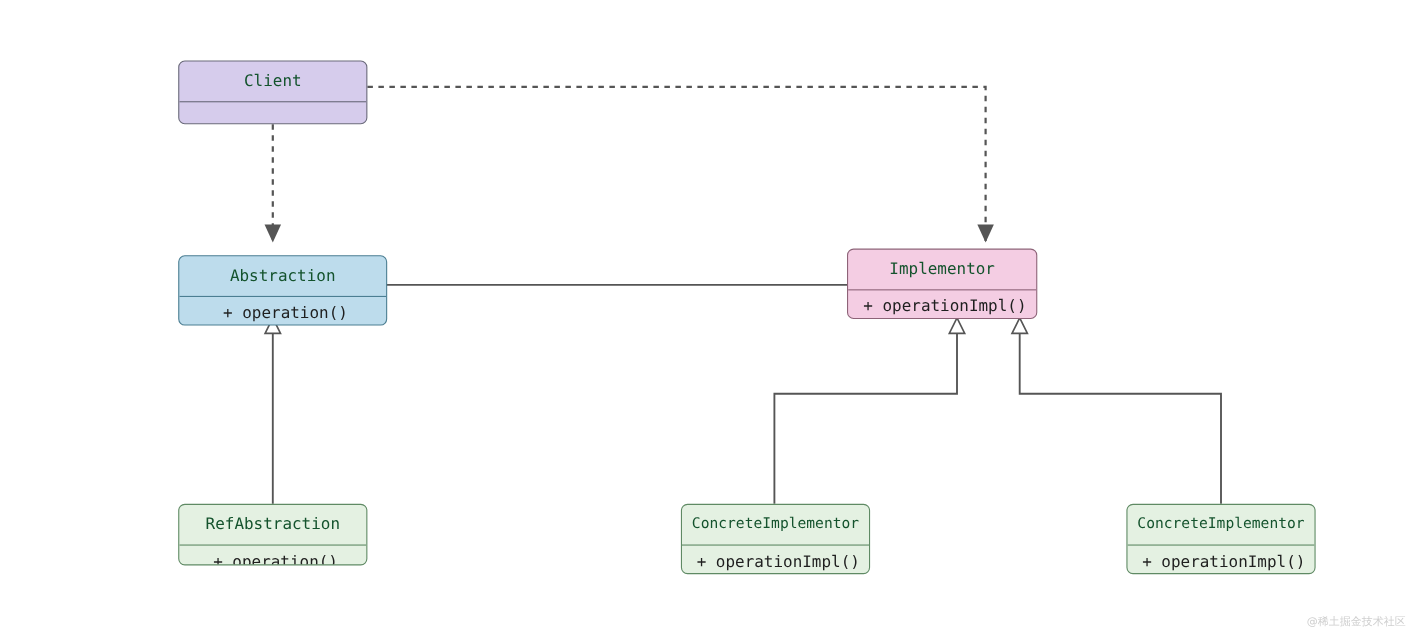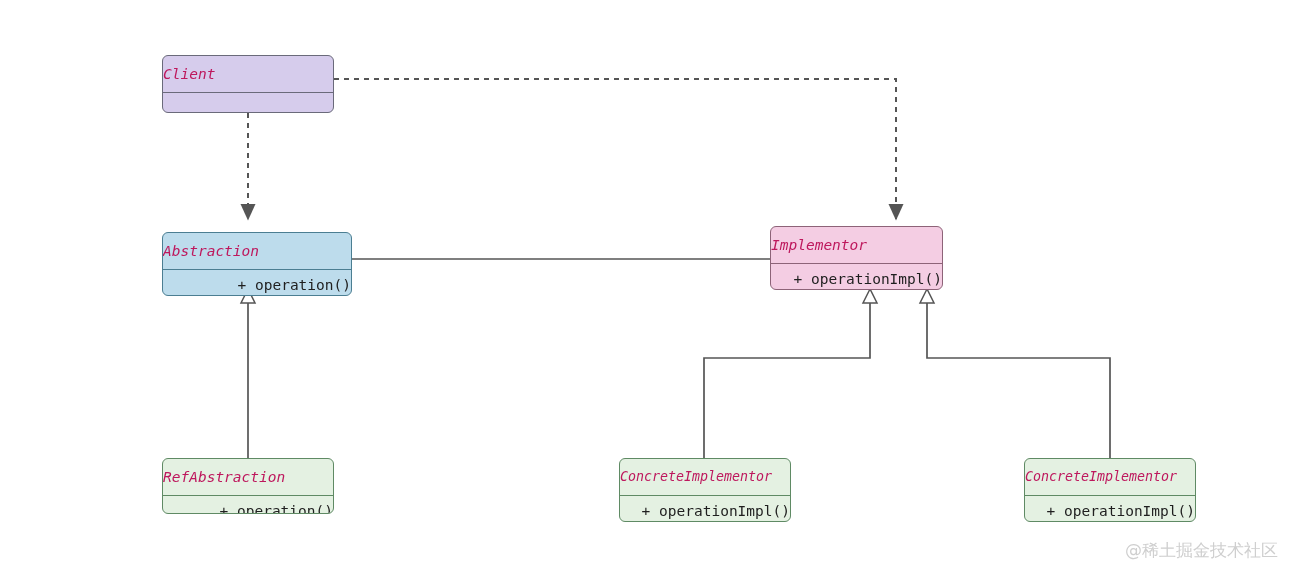--- a/index.html
+++ b/index.html
@@ -30,61 +30,61 @@
     border: 1.4px solid #555555;
     border-radius: 6px;
     overflow: hidden;
     z-index: 5;
   }
   .node .title {
     box-sizing: border-box;
     width: 100%;
     height: 36px;
     line-height: 36px;
+    text-align: center;
     font-size: 14.5px;
-    color: #be185d;
+    color: #14532d;
     letter-spacing: 0px;
     white-space: nowrap;
-    font-style: italic;
   }
   .node .divider {
     width: 100%;
     height: 0;
     border-top: 1.4px solid #555555;
   }
   .node .attrs {
     box-sizing: border-box;
     width: 100%;
     height: 31px;
     line-height: 31px;
     padding-left: 5px;
     font-size: 14.5px;
     color: #1f1f1f;
     white-space: nowrap;
-    text-align: right;
+    text-align: center;
   }
   .node .attrs.empty {
     color: transparent;
   }
   
   .n-client { background: #d6ccec; border-color: #6a6a7a; }
   .n-client .divider { border-top-color: #6a6a7a; }
   .n-abstraction { background: #bddcec; border-color: #4b7e92; }
   .n-abstraction .divider { border-top-color: #4b7e92; }
   .n-implementor { background: #f4cde3; border-color: #8d6378; }
   .n-implementor .divider { border-top-color: #8d6378; }
   .n-green { background: #e4f1e2; border-color: #5f8a64; }
   .n-green .divider { border-top-color: #5f8a64; }
 
   .watermark {
     position: absolute;
     right: 14px;
-    bottom: 18px;
+    bottom: 8px;
     font-family: "DejaVu Sans", sans-serif;
-    font-size: 17px;
+    font-size: 10px;
     color: #cfcfcf;
     white-space: nowrap;
     z-index: 8;
     margin-top: 12px;
   }
 </style>
 </head>
 <body>
 
 <div id="canvas">

